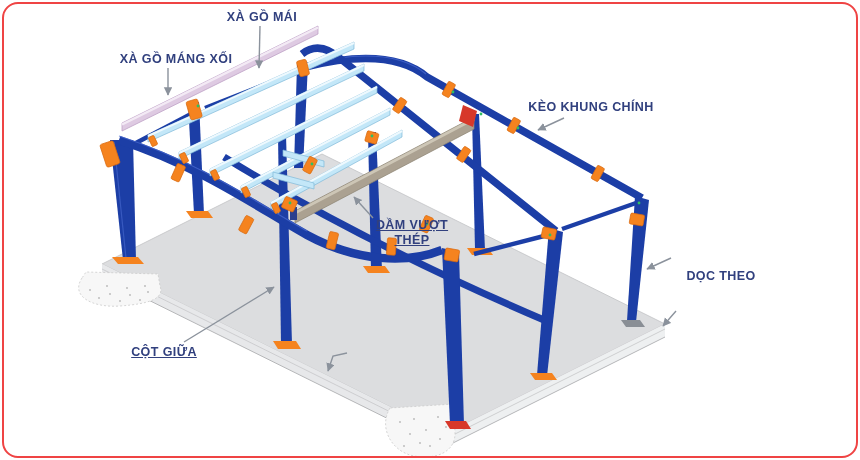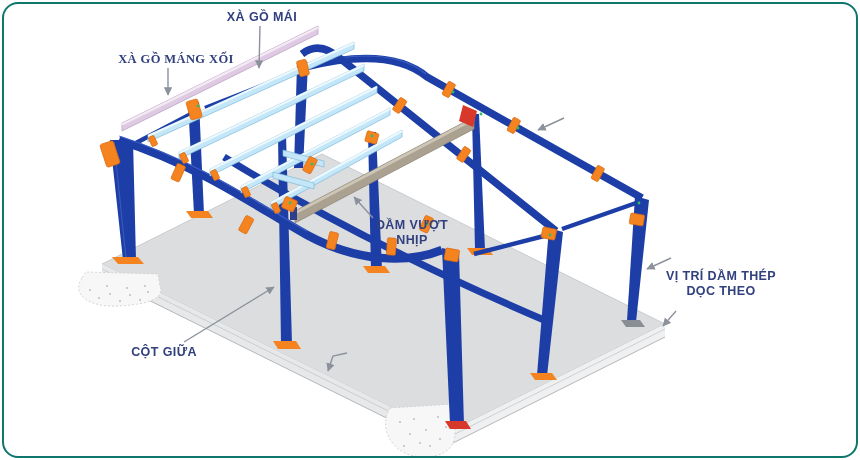--- a/index.html
+++ b/index.html
@@ -1,18 +1,18 @@
 <!DOCTYPE html>
 <html><head>
 <meta charset="utf-8">
 <style>
   html,body{margin:0;padding:0;background:#ffffff;}
   body{width:860px;height:460px;position:relative;font-family:"Liberation Sans",sans-serif;}
   .card{position:absolute;left:2px;top:2px;right:2px;bottom:2px;background:#ffffff;
-        border:2px solid #0f766e;border-radius:16px;overflow:hidden;}
+        border:2px solid #ef4444;border-radius:16px;overflow:hidden;}
   svg{position:absolute;left:0;top:0;}
   .lbl{position:absolute;color:#31407e;font-size:12.5px;line-height:15px;letter-spacing:.4px;
        white-space:nowrap;transform:translateX(-50%);text-align:center;font-weight:bold;
        font-family:"Liberation Sans",sans-serif;}
   .lbl span{display:block;}
 </style>
 </head>
 <body>
 
 <div class="card">
@@ -185,23 +185,23 @@
     <line x1="562" y1="116" x2="536" y2="128" marker-end="url(#ah)"></line>
     <line x1="371" y1="216" x2="352" y2="195" marker-end="url(#ah)"></line>
     <line x1="669" y1="256" x2="645" y2="267" marker-end="url(#ah)"></line>
     <line x1="674" y1="309" x2="661" y2="324" marker-end="url(#ah)"></line>
     <line x1="182" y1="340" x2="272" y2="285" marker-end="url(#ah)"></line>
     <polyline points="345,351 331,354 326,369" marker-end="url(#ah)"></polyline>
   </g>
 </svg>
 
 <div class="lbl" style="left:258px;top:6px;">XÀ GỒ MÁI</div>
-<div class="lbl" style="left:172px;top:48px;font-family:Liberation Serif, serif;">XÀ GỒ MÁNG XỐI</div>
-<div class="lbl" style="left:408px;top:214px;">
+<div class="lbl" style="left:172px;top:48px;">XÀ GỒ MÁNG XỐI</div>
+<div class="lbl" style="left:587px;top:96px;">KÈO KHUNG CHÍNH</div>
+<div class="lbl" style="left:408px;top:214px;text-decoration:underline;">
   <span>DẦM VƯỢT</span>
-  <span>NHỊP</span>
+  <span>THÉP</span>
 </div>
 <div class="lbl" style="left:717px;top:265px;">
-  <span>VỊ TRÍ DẦM THÉP</span>
   <span>DỌC THEO</span>
 </div>
-<div class="lbl" style="left:160px;top:341px;">CỘT GIỮA</div>
+<div class="lbl" style="left:160px;top:341px;text-decoration:underline;">CỘT GIỮA</div>
 </div>
 
 </body></html>

